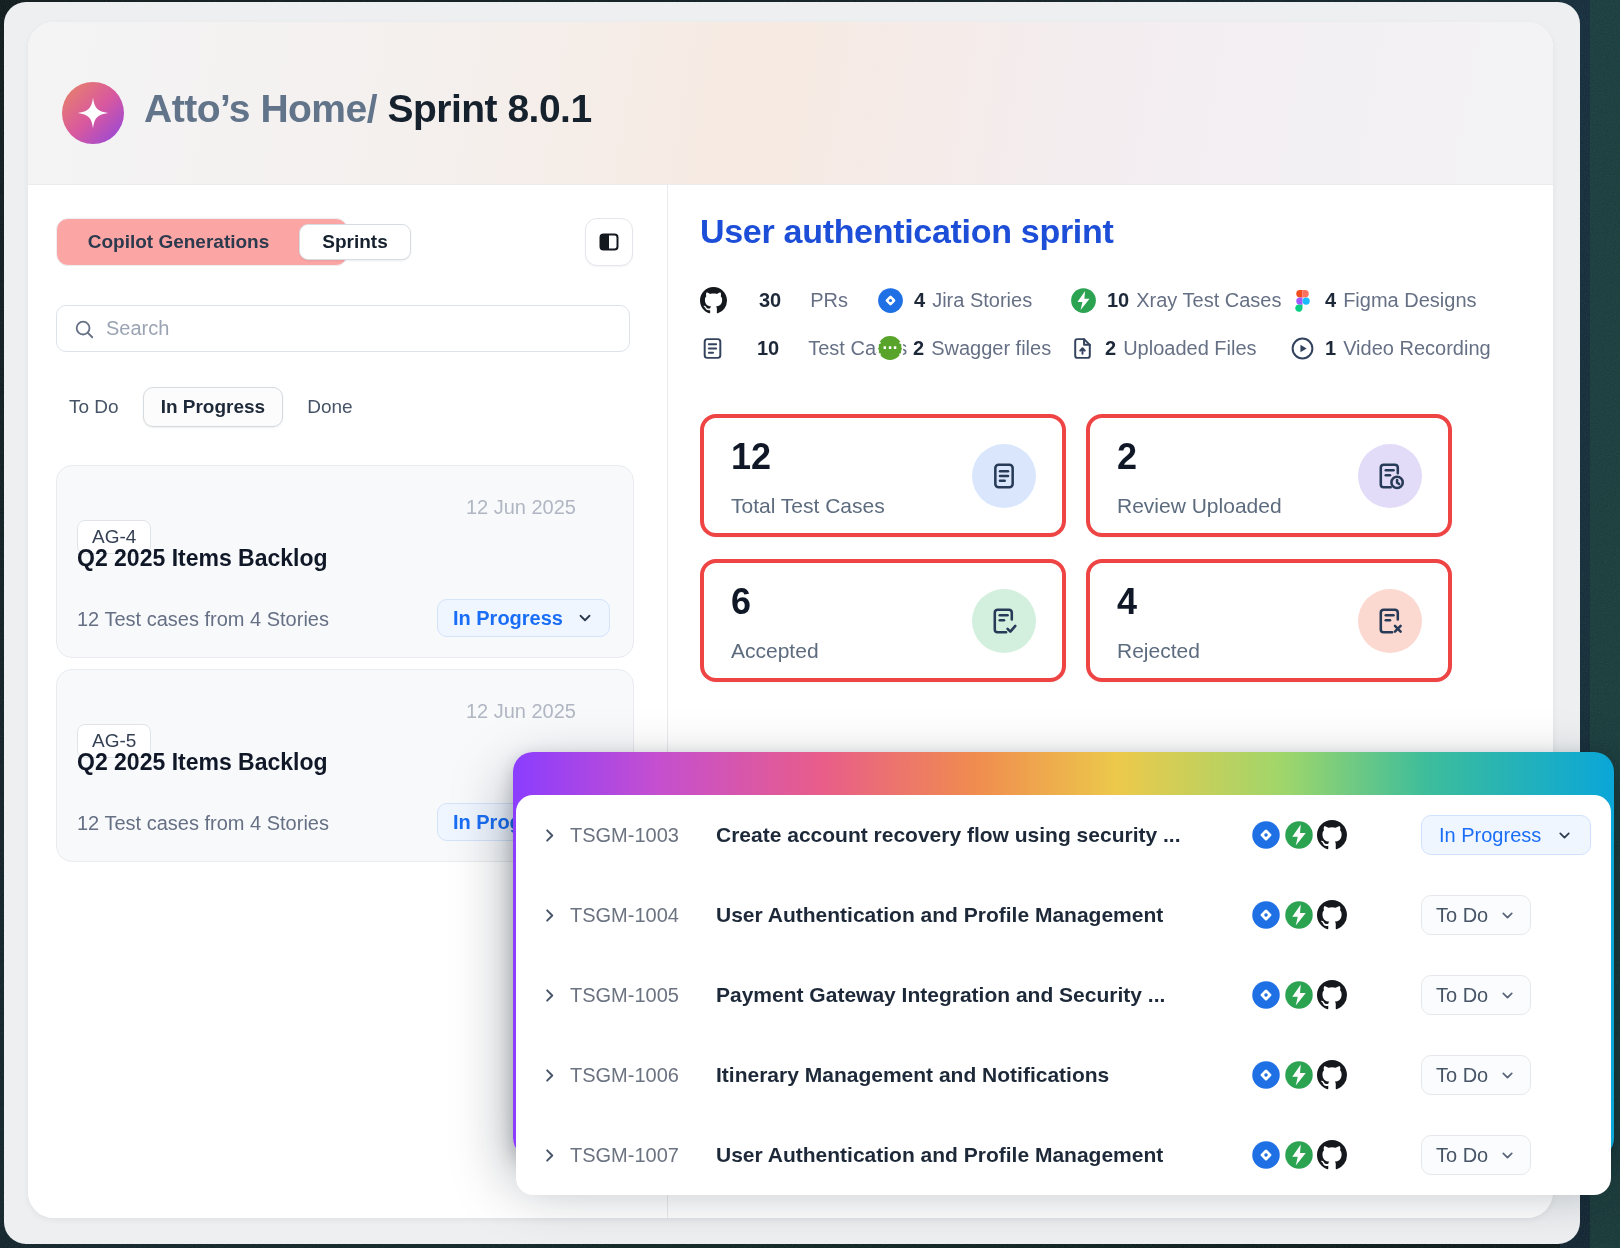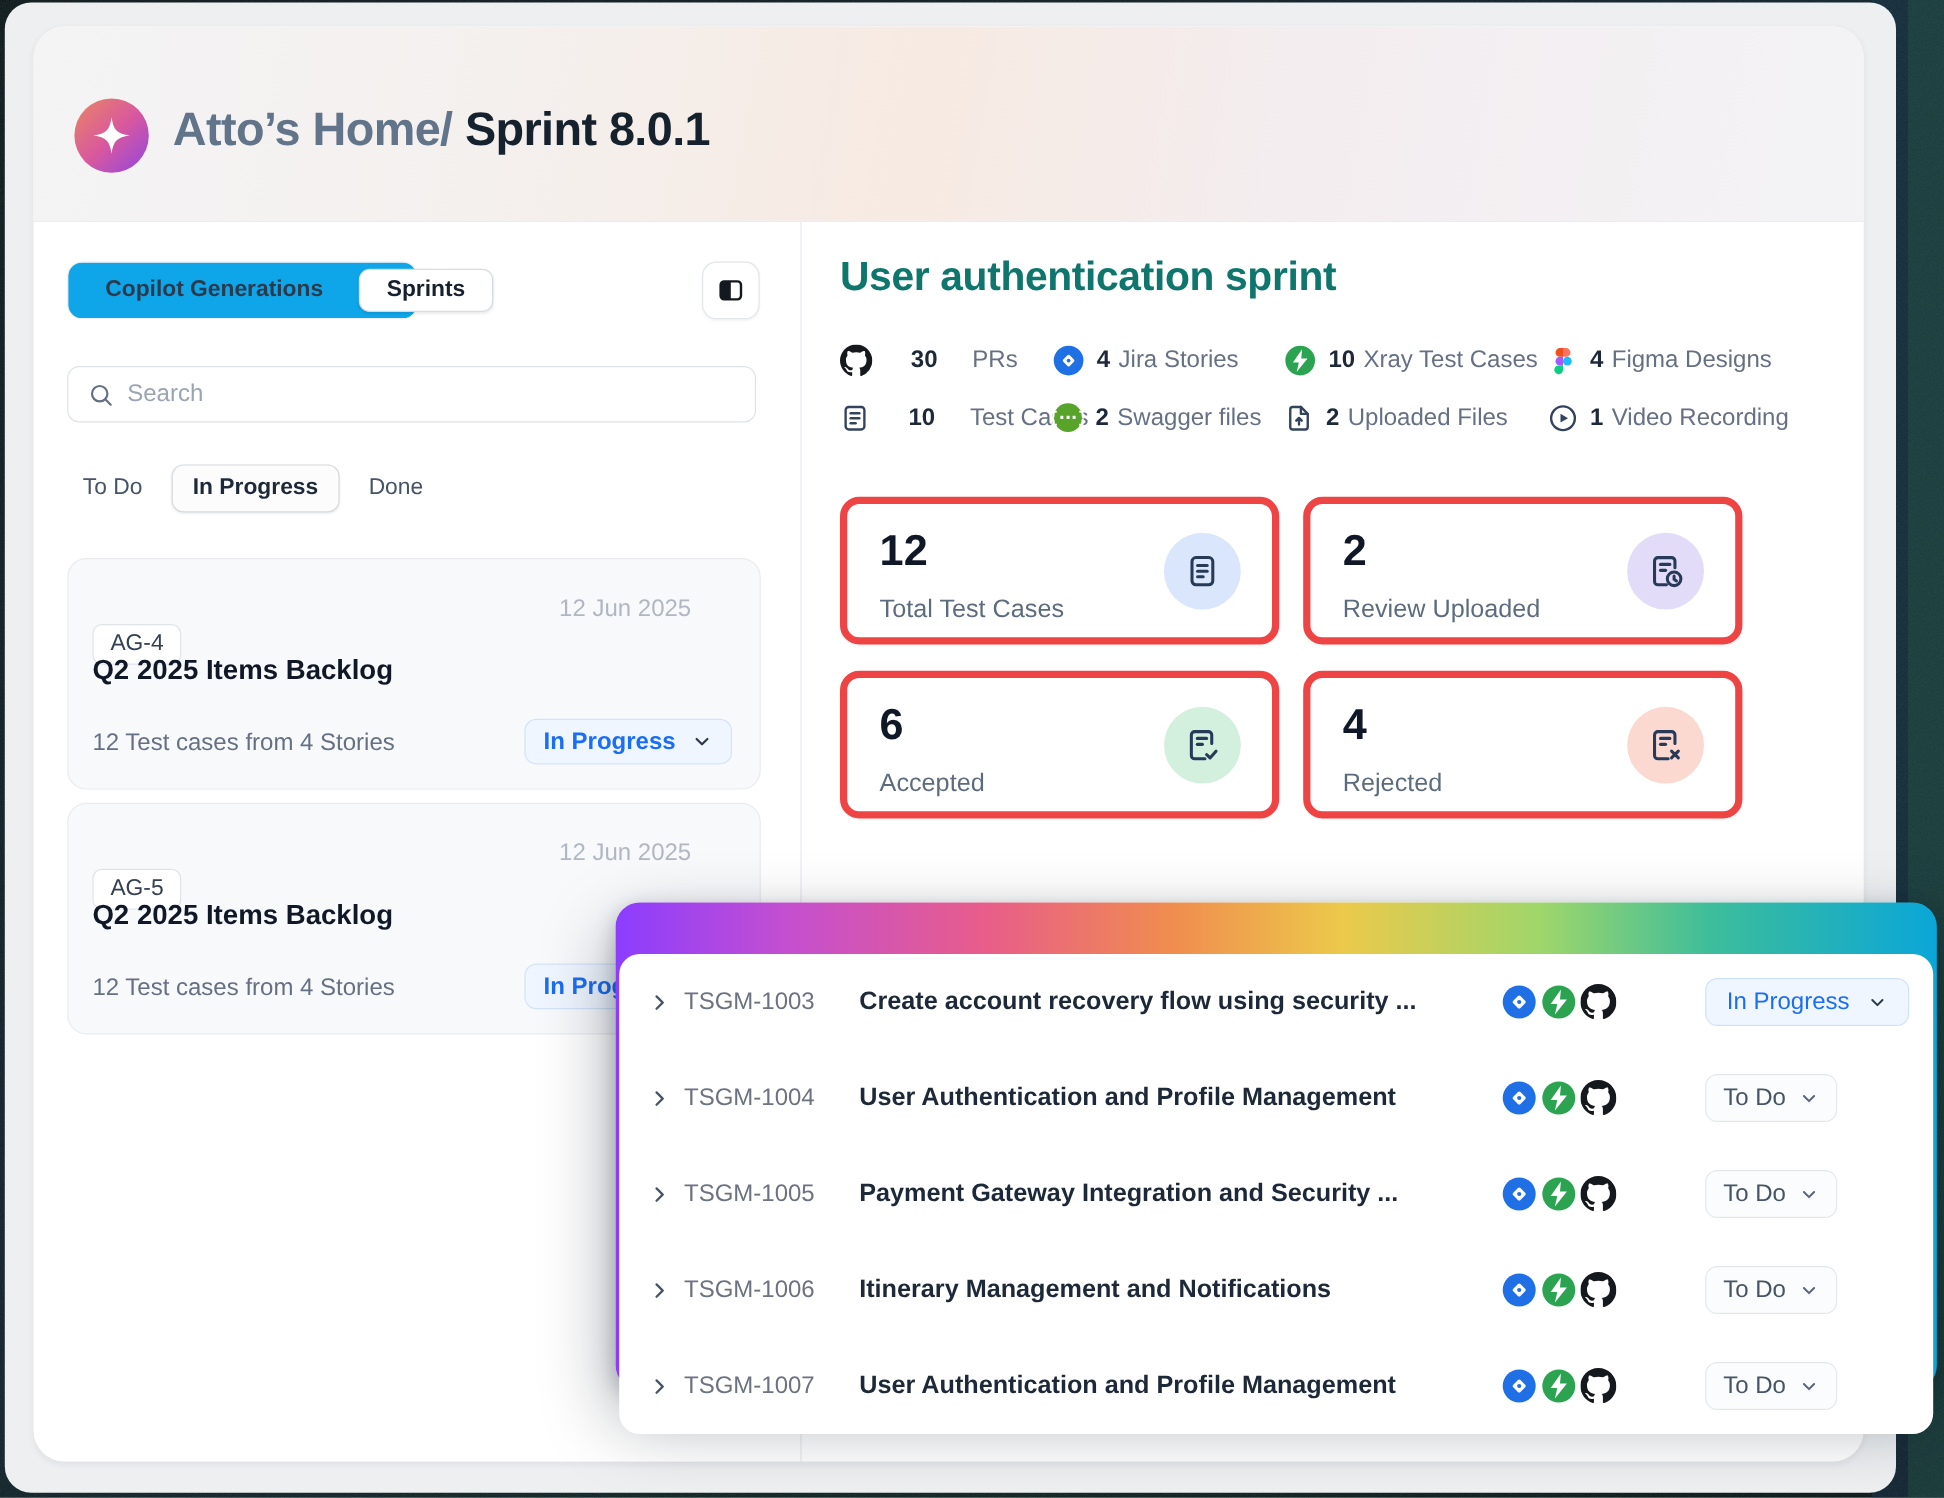--- a/index.html
+++ b/index.html
@@ -27,21 +27,21 @@
   .app-title .t-prefix { color:#62748a; }
   .app-title .t-current { color:#16212e; }
 
   
   .sidebar { position:absolute; left:0; top:163px; bottom:0; width:640px;
              border-right:1px solid #e8eaee; background:#fff; }
   .mainpane { position:absolute; left:641px; top:163px; bottom:0; right:0; background:#fff; }
 
   
   .seg { position:absolute; left:28px; top:33px; width:292px; height:48px;
-         background:#0ea5e9; border:1px solid #eceef1; border-radius:12px; }
+         background:#fca5a5; border:1px solid #eceef1; border-radius:12px; }
   .seg-copilot { position:absolute; left:0; top:0; width:243px; height:46px;
                  display:flex; align-items:center; justify-content:center;
                  font-size:19px; font-weight:600; color:#2b3a4d; }
   .seg-pill { position:absolute; left:242px; top:5px; width:112px; height:36px;
               background:#fff; border:1px solid #d7dce2; border-radius:9px;
               box-shadow:0 1px 2px rgba(16,24,40,.08);
               display:flex; align-items:center; justify-content:center;
               font-size:19px; font-weight:700; color:#16212e; }
   .toggle-btn { position:absolute; left:557px; top:33px; width:48px; height:48px;
                 background:#fff; border:1px solid #e3e6ea; border-radius:12px;
@@ -69,29 +69,29 @@
   .gc-date { position:absolute; right:57px; top:30px; font-size:20px; color:#b0b7c3; }
   .gc-title { position:absolute; left:20px; top:79px; font-size:23px; font-weight:700; color:#101828;text-align:right; }
   .gc-sub { position:absolute; left:20px; top:142px; font-size:20px; color:#667085; }
   .gc-select { position:absolute; right:23px; top:133px; height:38px;
                background:#f0f6ff; border:1px solid #d3e3fb; border-radius:10px;
                display:flex; align-items:center; gap:13px; padding:0 15px;
                font-size:20px; font-weight:600; color:#1a6ef5; }
 
   
   .main-title { position:absolute; left:31px; top:27px; font-size:34px; font-weight:700;
-                color:#0f766e; letter-spacing:-.3px; }
+                color:#1d4ed8; letter-spacing:-.3px; }
   .stat { position:absolute; display:flex; align-items:center; gap:10px; height:30px; }
   .stat .s-count { font-size:20px; font-weight:700; color:#1d2939; }
   .stat .s-label { font-size:20px; color:#667085; margin-left:-3px; }
   .r1 { top:100px; } .r2 { top:148px; }
   .cx1 { left:31px;gap:32px; } .cx2 { left:208px; } .cx3 { left:401px; } .cx4 { left:621px; }
 
   .sum-card { position:absolute; width:366px; height:123px; background:#fff;
-              border:6px solid #ef4444; border-radius:16px;
+              border:4px solid #ef4444; border-radius:16px;
               box-shadow:0 1px 2px rgba(16,24,40,.04); }
   .sc1 { left:31px;  top:229px; } .sc2 { left:417px; top:229px; }
   .sc3 { left:31px;  top:374px; } .sc4 { left:417px; top:374px; }
   .sum-value { position:absolute; left:27px; top:18px; font-size:36px; font-weight:700; color:#101828; }
   .sum-label { position:absolute; left:27px; top:76px; font-size:21px; color:#5d6b7e; }
   .sum-ico { position:absolute; right:26px; top:50%; transform:translateY(-50%);
              width:64px; height:64px; border-radius:50%;
              display:flex; align-items:center; justify-content:center; }
   .ico-blue { background:#d9e6fb; } .ico-purple { background:#e2dcf8; }
   .ico-green { background:#d3f0de; } .ico-red { background:#fbd9d0; }

